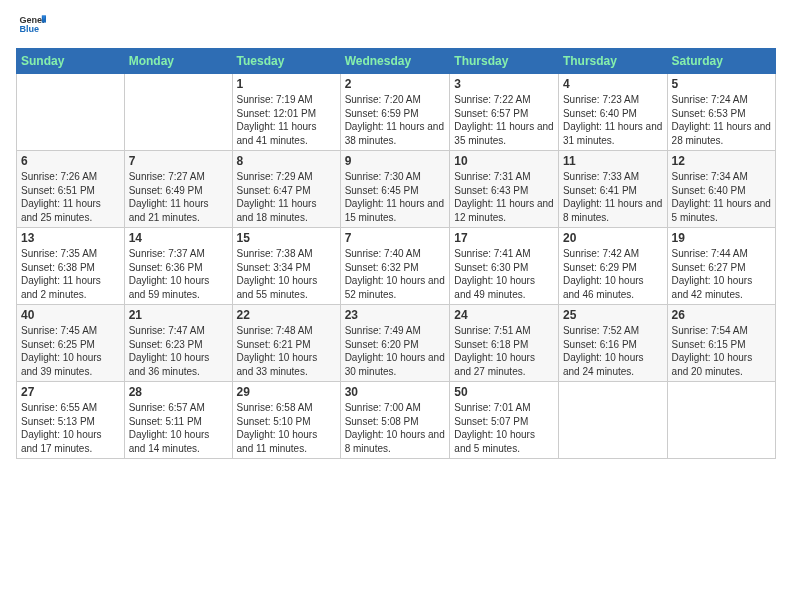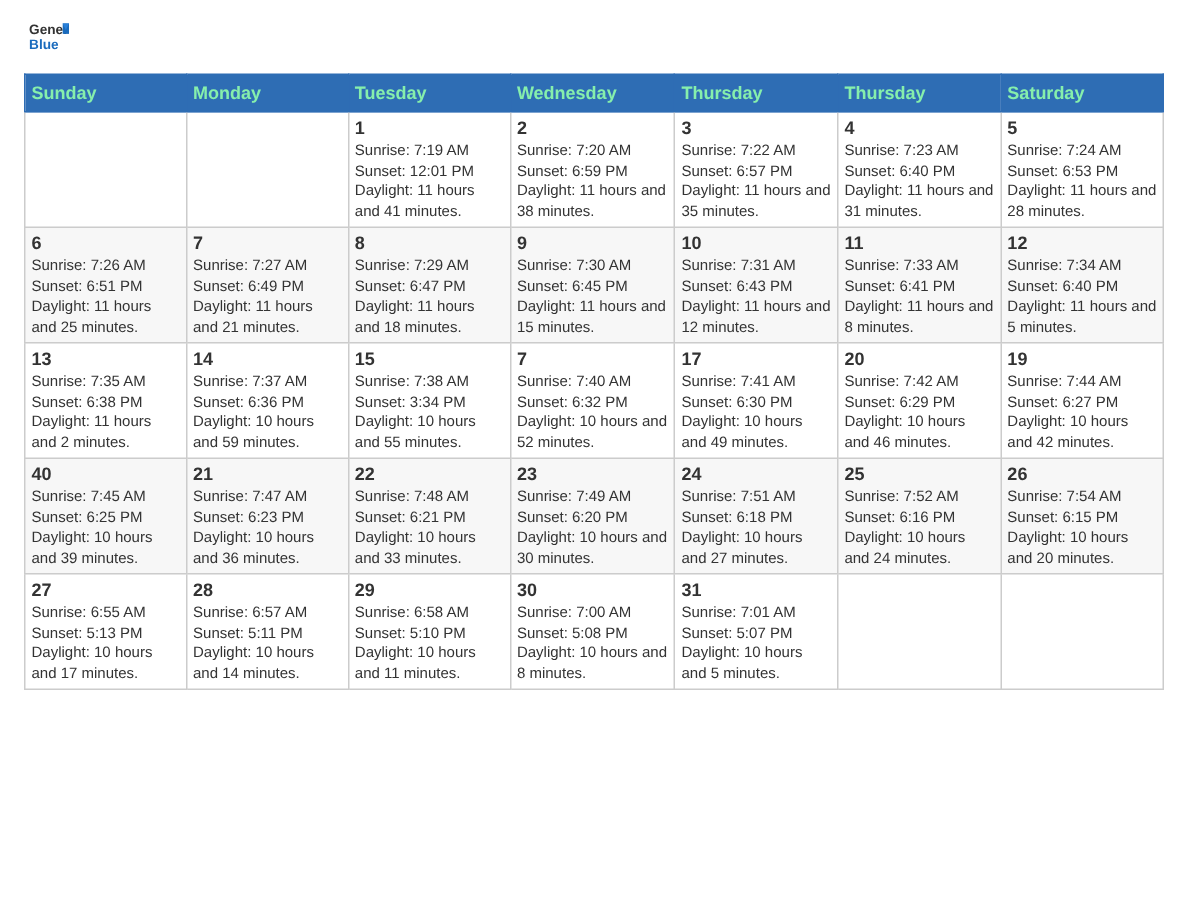--- a/index.html
+++ b/index.html
@@ -306,21 +306,21 @@
 Sunset: 5:10 PM
 Daylight: 10 hours and 11 minutes.</div>
           </td>
           <td>
             <span class="day-number">30</span>
             <div class="day-info">Sunrise: 7:00 AM
 Sunset: 5:08 PM
 Daylight: 10 hours and 8 minutes.</div>
           </td>
           <td>
-            <span class="day-number">31</span>
+            <span class="day-number">50</span>
             <div class="day-info">Sunrise: 7:01 AM
 Sunset: 5:07 PM
 Daylight: 10 hours and 5 minutes.</div>
           </td>
           <td class="empty"></td>
           <td class="empty"></td>
         </tr>
       </tbody>
   </table>
 </div>

